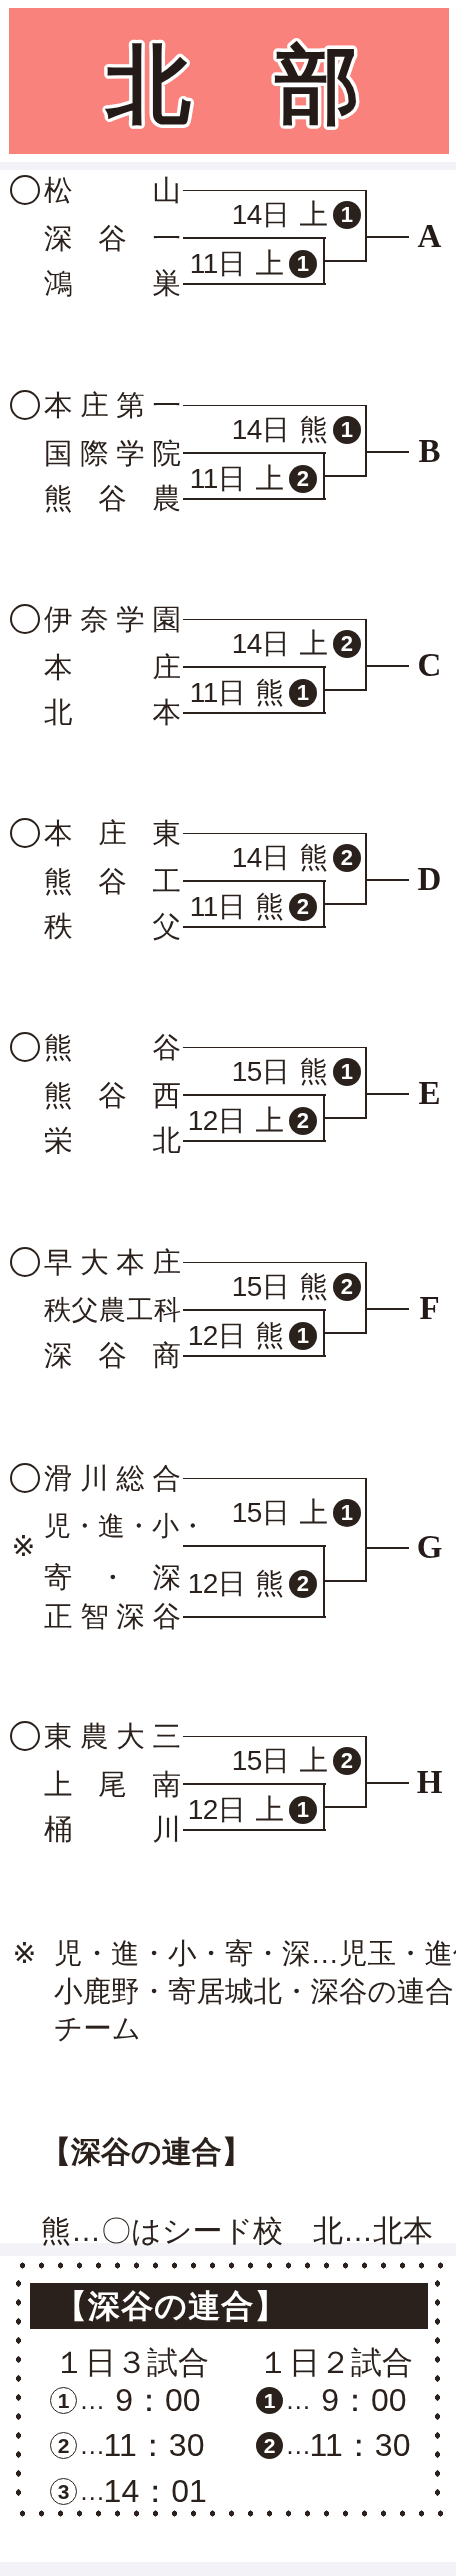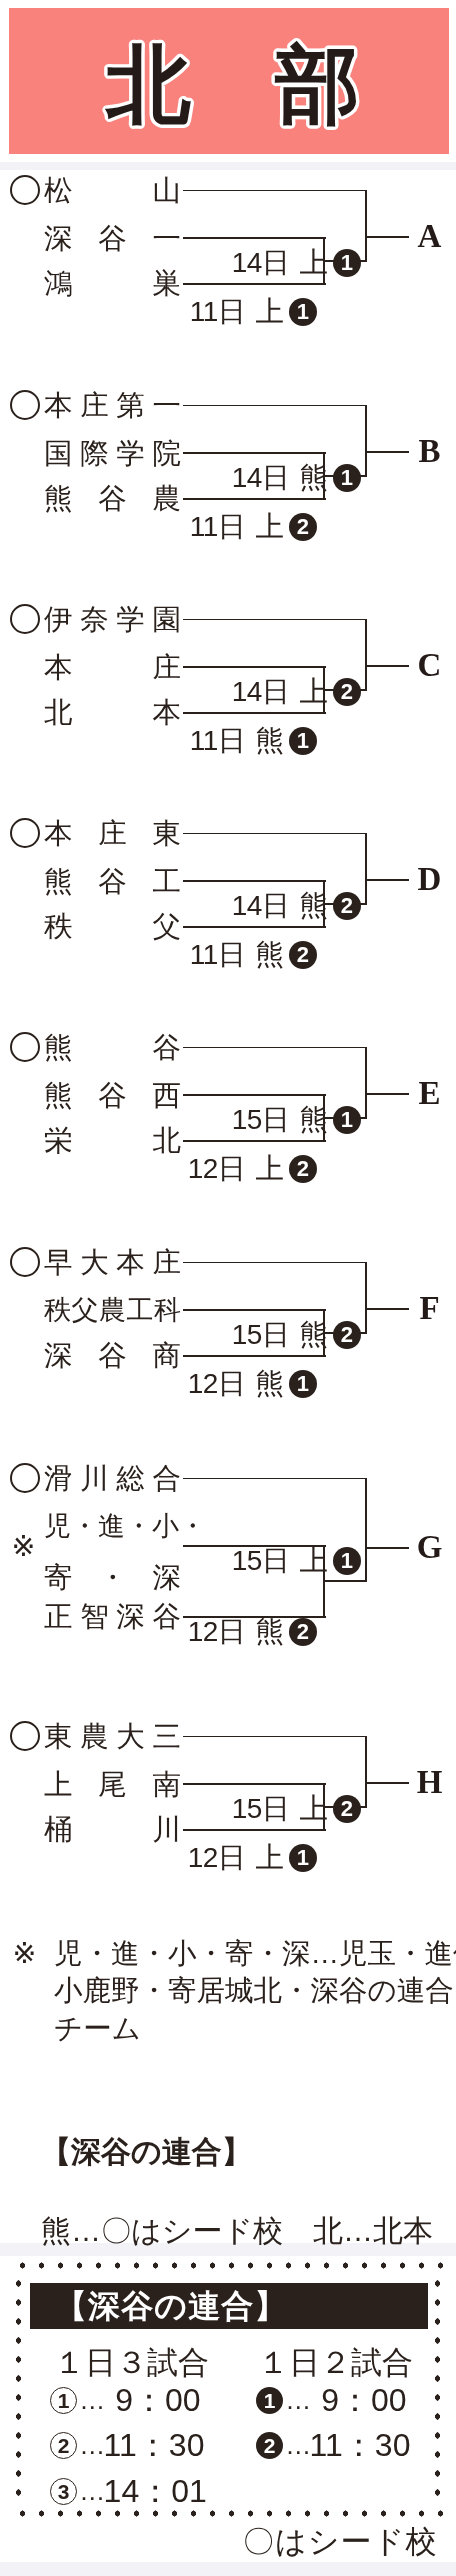--- a/index.html
+++ b/index.html
@@ -11,21 +11,21 @@
 
   
   .block{position:absolute;left:0;width:457px;}
   .team-name{position:absolute;left:44px;width:137px;height:32px;display:flex;justify-content:space-between;align-items:center;}
   .team-name span{font-size:28.5px;line-height:32px;color:#2A211C;}
   .team-name.n5 span{font-size:27px;}
   .seed-circle{position:absolute;left:10.3px;width:26px;height:26px;border:2.3px solid #2A211C;border-radius:50%;background:transparent;}
   .comb-marker{position:absolute;left:11.4px;font-size:28.5px;line-height:30px;color:#2A211C;}
   .h-line{position:absolute;height:1.7px;background:#2A211C;}
   .v-line{position:absolute;width:2.3px;background:#2A211C;}
-  .match-label{position:absolute;height:32px;display:flex;align-items:center;margin-top:48px;}
+  .match-label{position:absolute;height:32px;display:flex;align-items:center;}
   .match-label .md{font-size:28px;letter-spacing:-0.6px;white-space:nowrap;}
   .match-label .mv{font-size:28.5px;margin-left:10.3px;}
   .game-circle{width:28.5px;height:28.5px;margin-left:4.6px;border-radius:50%;background:#2A211C;color:#ffffff;
     display:flex;align-items:center;justify-content:center;font-size:22px;font-weight:bold;}
   .blk-letter{position:absolute;width:41px;height:35px;display:flex;align-items:center;justify-content:center;
     font-family:"Liberation Serif","DejaVu Serif",serif;font-weight:bold;font-size:33px;color:#241B18;}
 
   
   .note-marker{position:absolute;left:12.6px;font-size:28.5px;line-height:32px;}
   .note-line{position:absolute;left:54px;font-size:28.5px;line-height:32px;letter-spacing:0px;white-space:nowrap;}
@@ -358,21 +358,21 @@
         <div class="match-label" style="right: 140px; top: 72px;">
           <span class="md">12日</span>
           <span class="mv">上</span>
           <span class="game-circle">1</span>
         </div>
       </div>
     </div>
 
   <div class="note-marker" style="top:1937px;">※</div>
   <div class="note-line" style="top:1937px;">児・進・小・寄・深…児玉・進修館・</div>
-  <div class="note-line" style="top:1975px;font-family:Liberation Serif, serif;">小鹿野・寄居城北・深谷の連合</div>
+  <div class="note-line" style="top:1975px;">小鹿野・寄居城北・深谷の連合</div>
   <div class="note-line" style="top:2012px;">チーム</div>
 
   <div class="venue-line venue-title" style="top:2135px;">【深谷の連合】</div>
   <div class="venue-line" style="top:2214px;">熊…〇はシード校　北…北本</div>
 
   <div class="dots-h" style="left:12.6px;top:2260px;width:432px;"></div>
   <div class="dots-h" style="left:12.6px;top:2508px;width:432px;"></div>
   <div class="dots-v" style="left:12.6px;top:2274px;height:232px;"></div>
   <div class="dots-v" style="left:432px;top:2274px;height:232px;"></div>
 
@@ -400,15 +400,14 @@
         <span class="st-dots">…</span>
         <span class="st-time">9：00</span>
       </div>
       <div class="st-row" style="left: 256px; top: 2429px;">
         <span class="time-circle filled">2</span>
         <span class="st-dots">…</span>
         <span class="st-time">11：30</span>
       </div>
     </div>
 
-  <div class="seed-note">〇はシード校</div>
 </div>
 
 
 </body></html>

